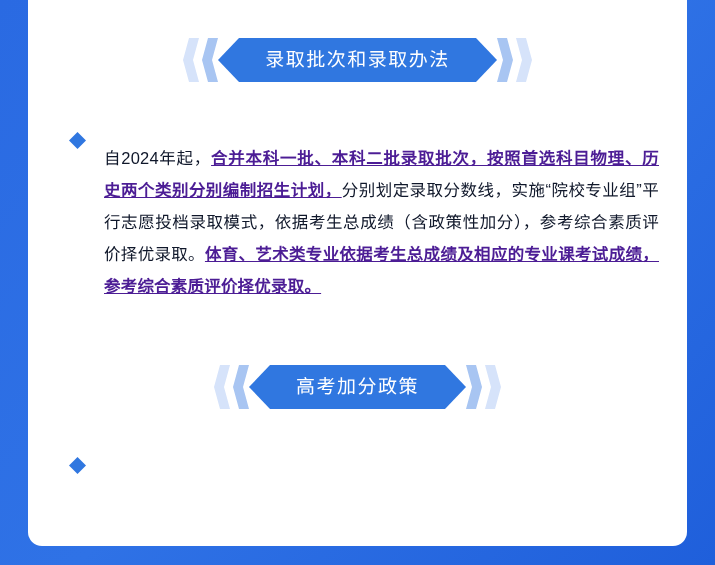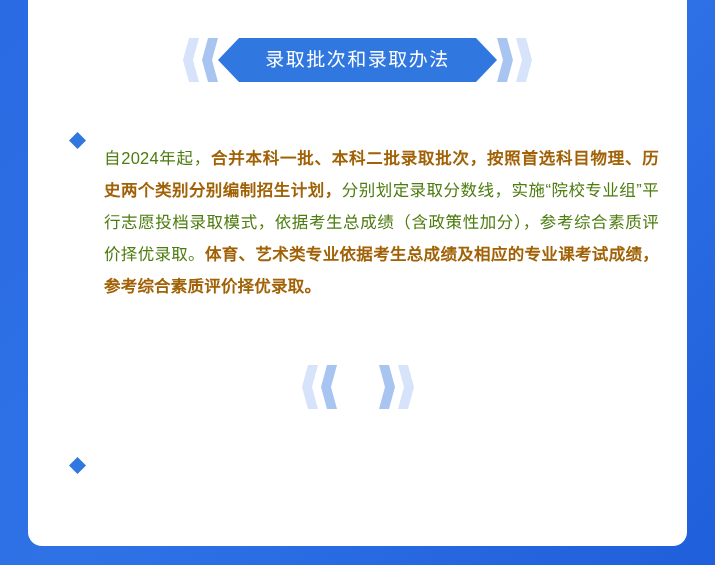--- a/index.html
+++ b/index.html
@@ -125,25 +125,26 @@
 
   .para {
     font-size: 16.5px;
     line-height: 32px;
     color: #4583e8;
     letter-spacing: 0.2px;
     text-align: justify;
     text-justify: inter-ideograph;
   }
   .para .hl {
-    color: #a16207;
+    color: #4c1d95;
     font-weight: bold;
+    text-decoration: underline;
   }
   .para .pl {
-    color: #4d7c0f;
+    color: #0f172a;
     font-weight: normal;
   }
 </style>
 </head>
 <body>
 
 <div class="page">
 
   <div class="card">
 
@@ -202,20 +203,23 @@
           </svg>
         </span>
         <span class="chev-gap"></span>
         <span class="chev">
           <svg width="16" height="44" viewBox="0 0 16 44">
             <polygon points="16,0 6,0 0,22 6,44 16,44 10,22" fill="#a8c5f2"></polygon>
           </svg>
         </span>
 
         <span class="spacer-l"></span>
+        <div class="banner-plate">
+          <span class="banner-title">高考加分政策</span>
+        </div>
         <span class="spacer-r"></span>
 
         <span class="chev">
           <svg width="16" height="44" viewBox="0 0 16 44">
             <polygon points="0,0 10,0 16,22 10,44 0,44 6,22" fill="#a8c5f2"></polygon>
           </svg>
         </span>
         <span class="chev-gap"></span>
         <span class="chev">
           <svg width="16" height="44" viewBox="0 0 16 44">

